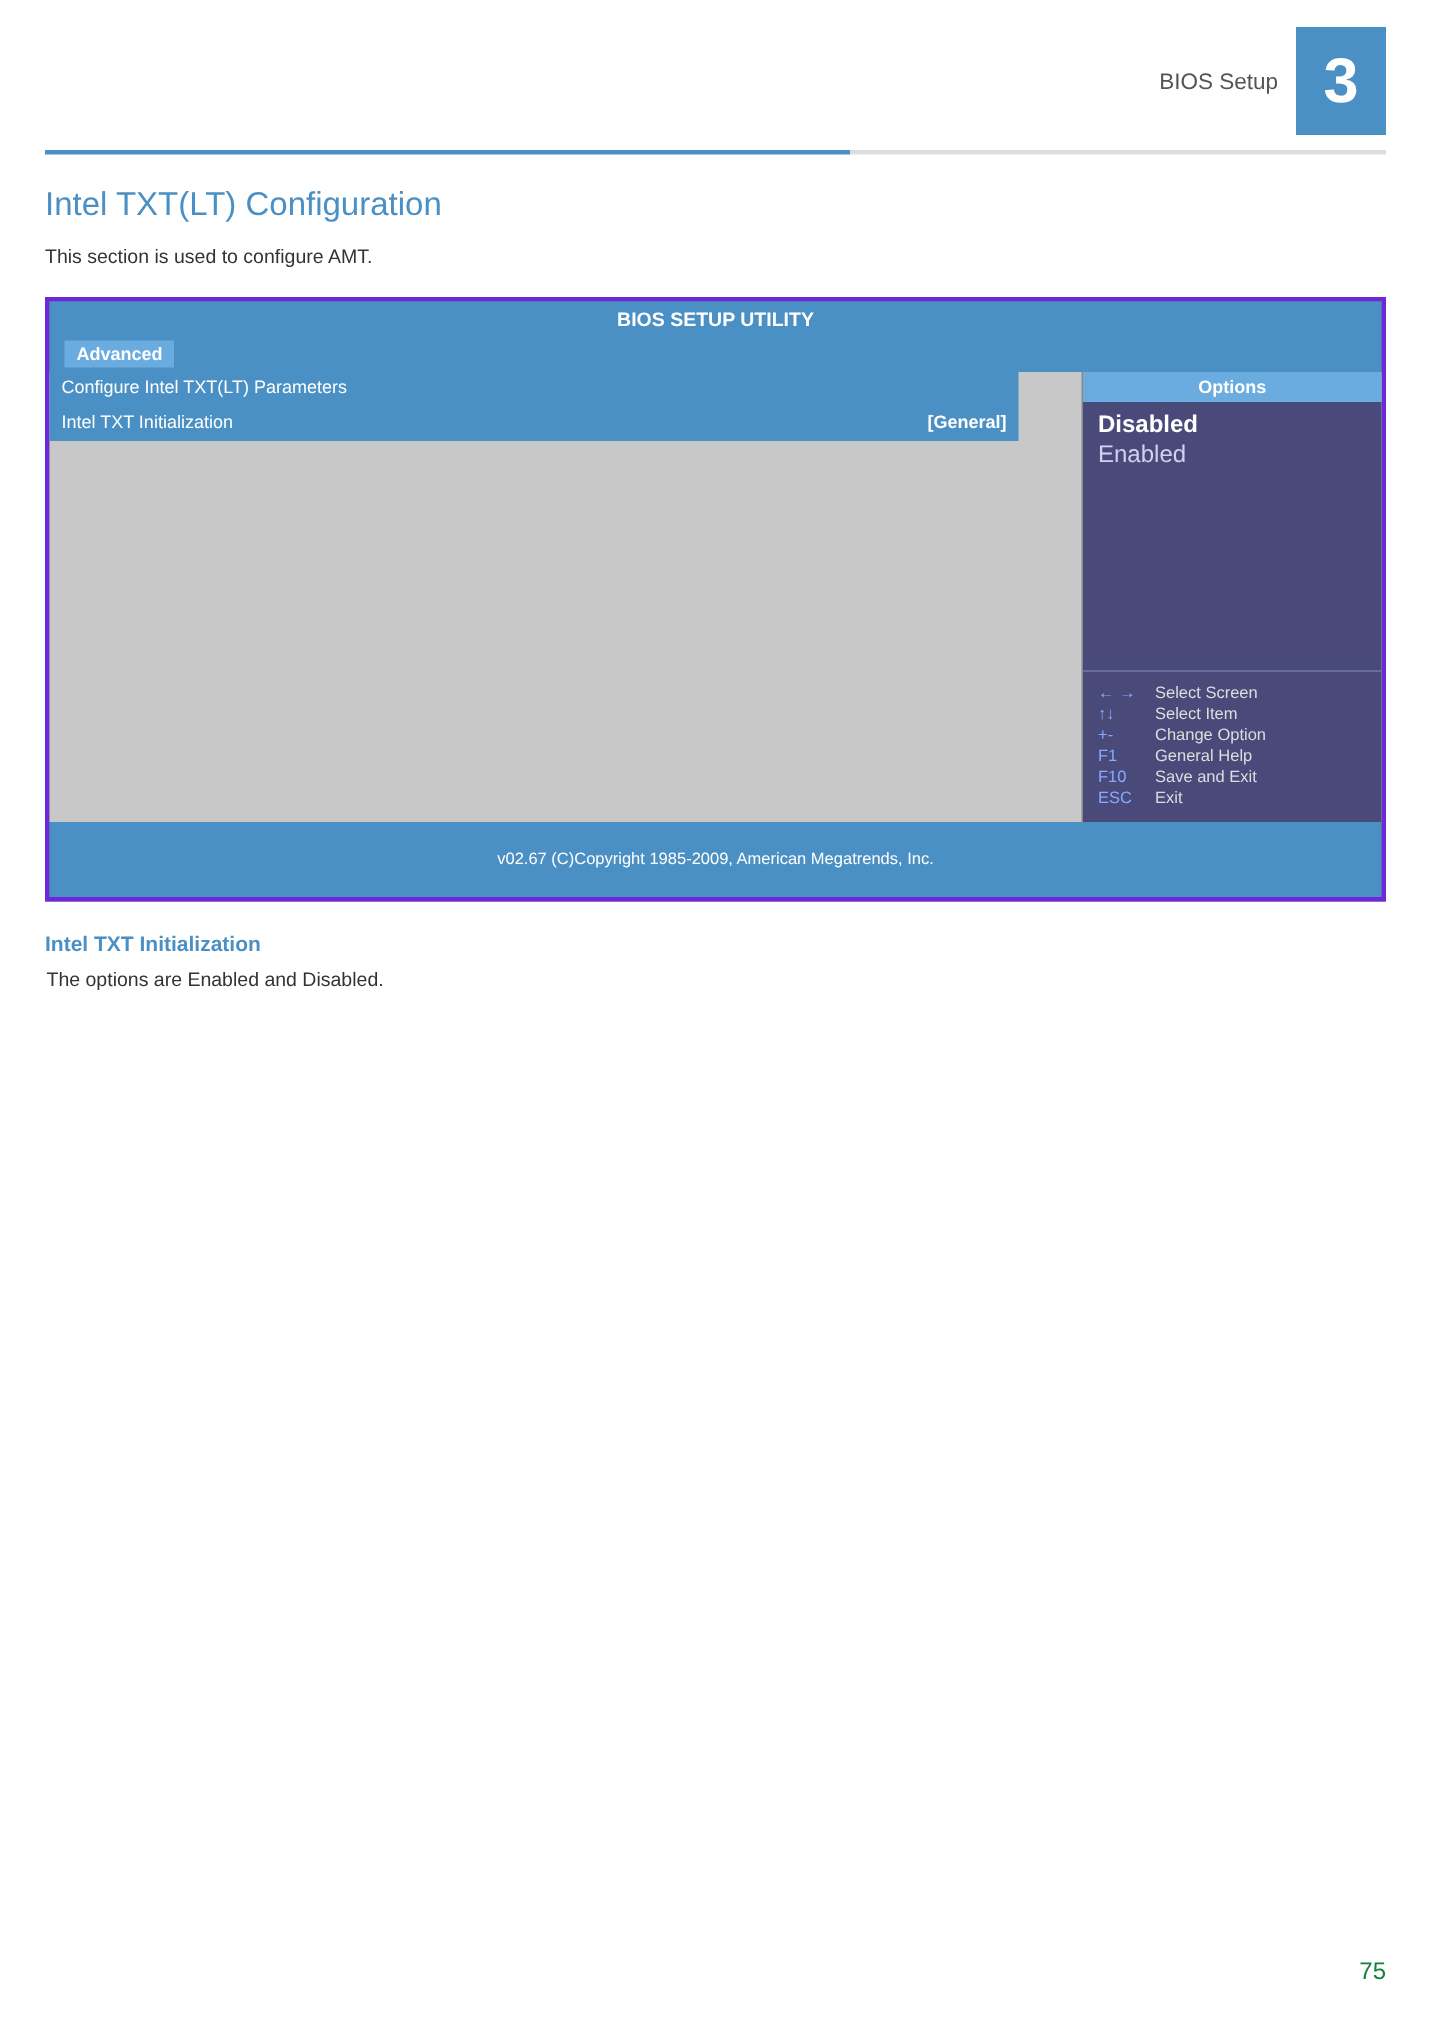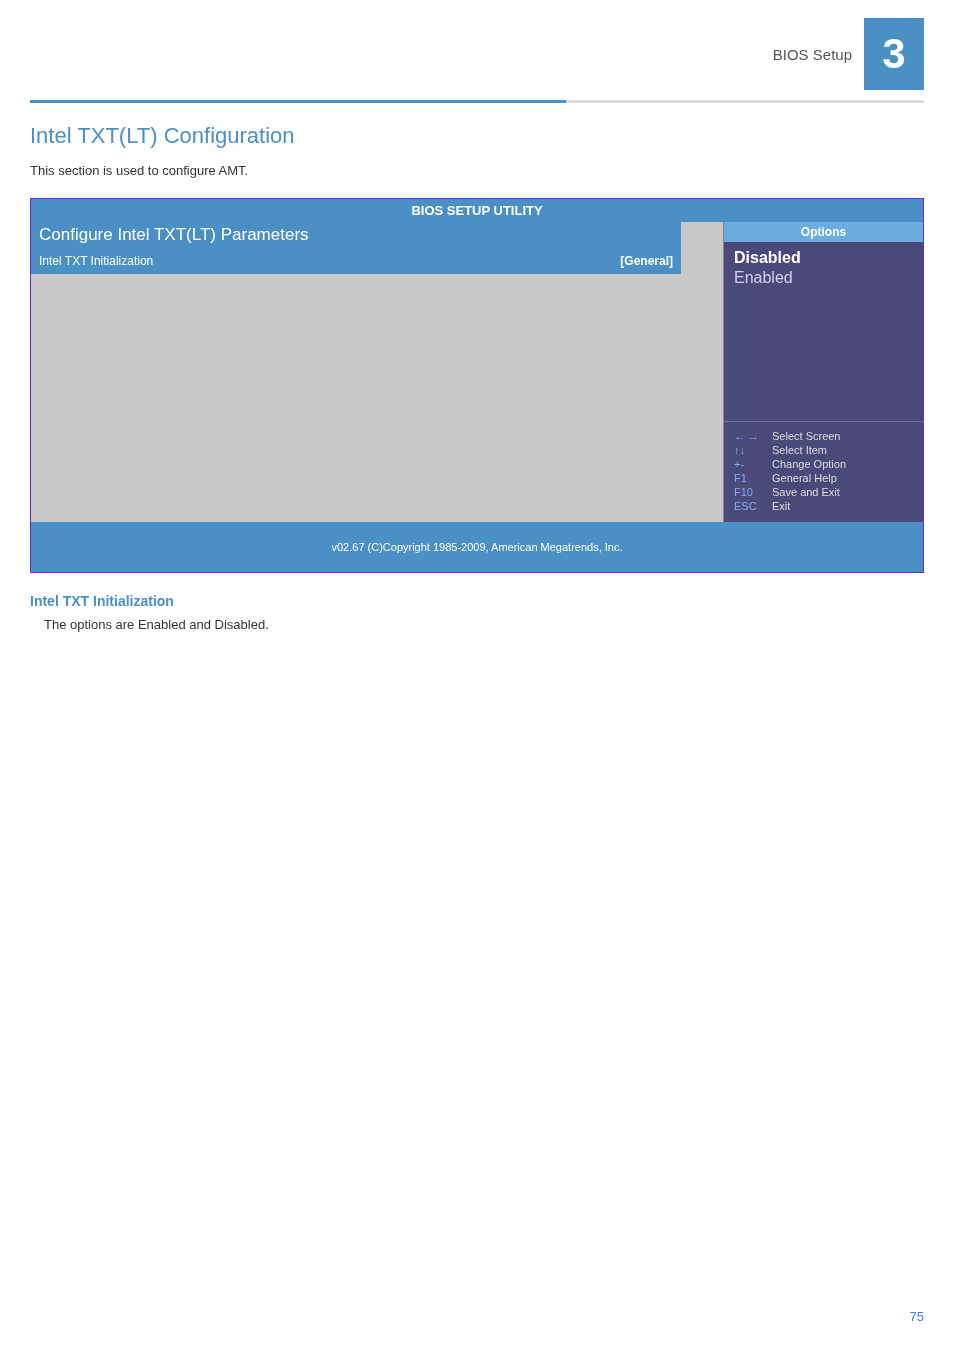--- a/index.html
+++ b/index.html
@@ -57,21 +57,21 @@
 
     .page-description {
       color: #333;
       font-size: 13px;
       margin: 0 30px 20px 30px;
     }
 
     
     .bios-container {
       margin: 0 30px 20px 30px;
-      border: 1px solid #6d28d9;
+      border: 3px solid #6d28d9;
       background: #737373;
     }
 
     .bios-title-bar {
       background: #4a90c4;
       color: white;
       text-align: center;
       font-size: 13px;
       font-weight: bold;
       padding: 4px 0;
@@ -100,21 +100,21 @@
 
     
     .bios-left {
       flex: 1;
       padding: 0;
     }
 
     .bios-section-header {
       background: #4a90c4;
       color: white;
-      font-size: 17px;
+      font-size: 12px;
       padding: 3px 8px;
       margin-bottom: 0;
     }
 
     .bios-row {
       display: flex;
       align-items: center;
       padding: 4px 8px;
       font-size: 12px;
       color: #111;
@@ -216,49 +216,52 @@
     .section-subtitle {
       color: #4a90c4;
       font-size: 14px;
       font-weight: bold;
       margin: 20px 30px 8px 30px;
     }
 
     .section-text {
       color: #333;
       font-size: 13px;
-      margin: 0 44px;
+      margin: 0 31px;
     }
 
     
     .page-num-bottom {
       position: absolute;
       bottom: 30px;
       right: 30px;
-      color: #3b82f6;
-      font-size: 13px;
+      color: #15803d;
+      font-size: 16px;
     }
   </style>
 </head>
 <body>
 
 <div class="top-header">
   <span class="bios-setup-label">BIOS Setup</span>
   <div class="page-number-box">3</div>
 </div>
 
 <div class="header-line"></div>
 
 <h1 class="page-title">Intel TXT(LT)  Configuration</h1>
 <p class="page-description">This section is used to configure AMT.</p>
 
 <div class="bios-container">
 
   <div class="bios-title-bar">BIOS SETUP UTILITY</div>
 
+  <div class="bios-nav-bar">
+    <div class="bios-nav-item">Advanced</div>
+  </div>
 
   <div class="bios-body">
 
     <div class="bios-left">
       <div class="bios-section-header">Configure Intel TXT(LT) Parameters</div>
       <div class="bios-row selected">
         <span class="bios-row-label">Intel TXT Initialization</span>
         <span class="bios-row-value">[General]</span>
       </div>
     </div>

